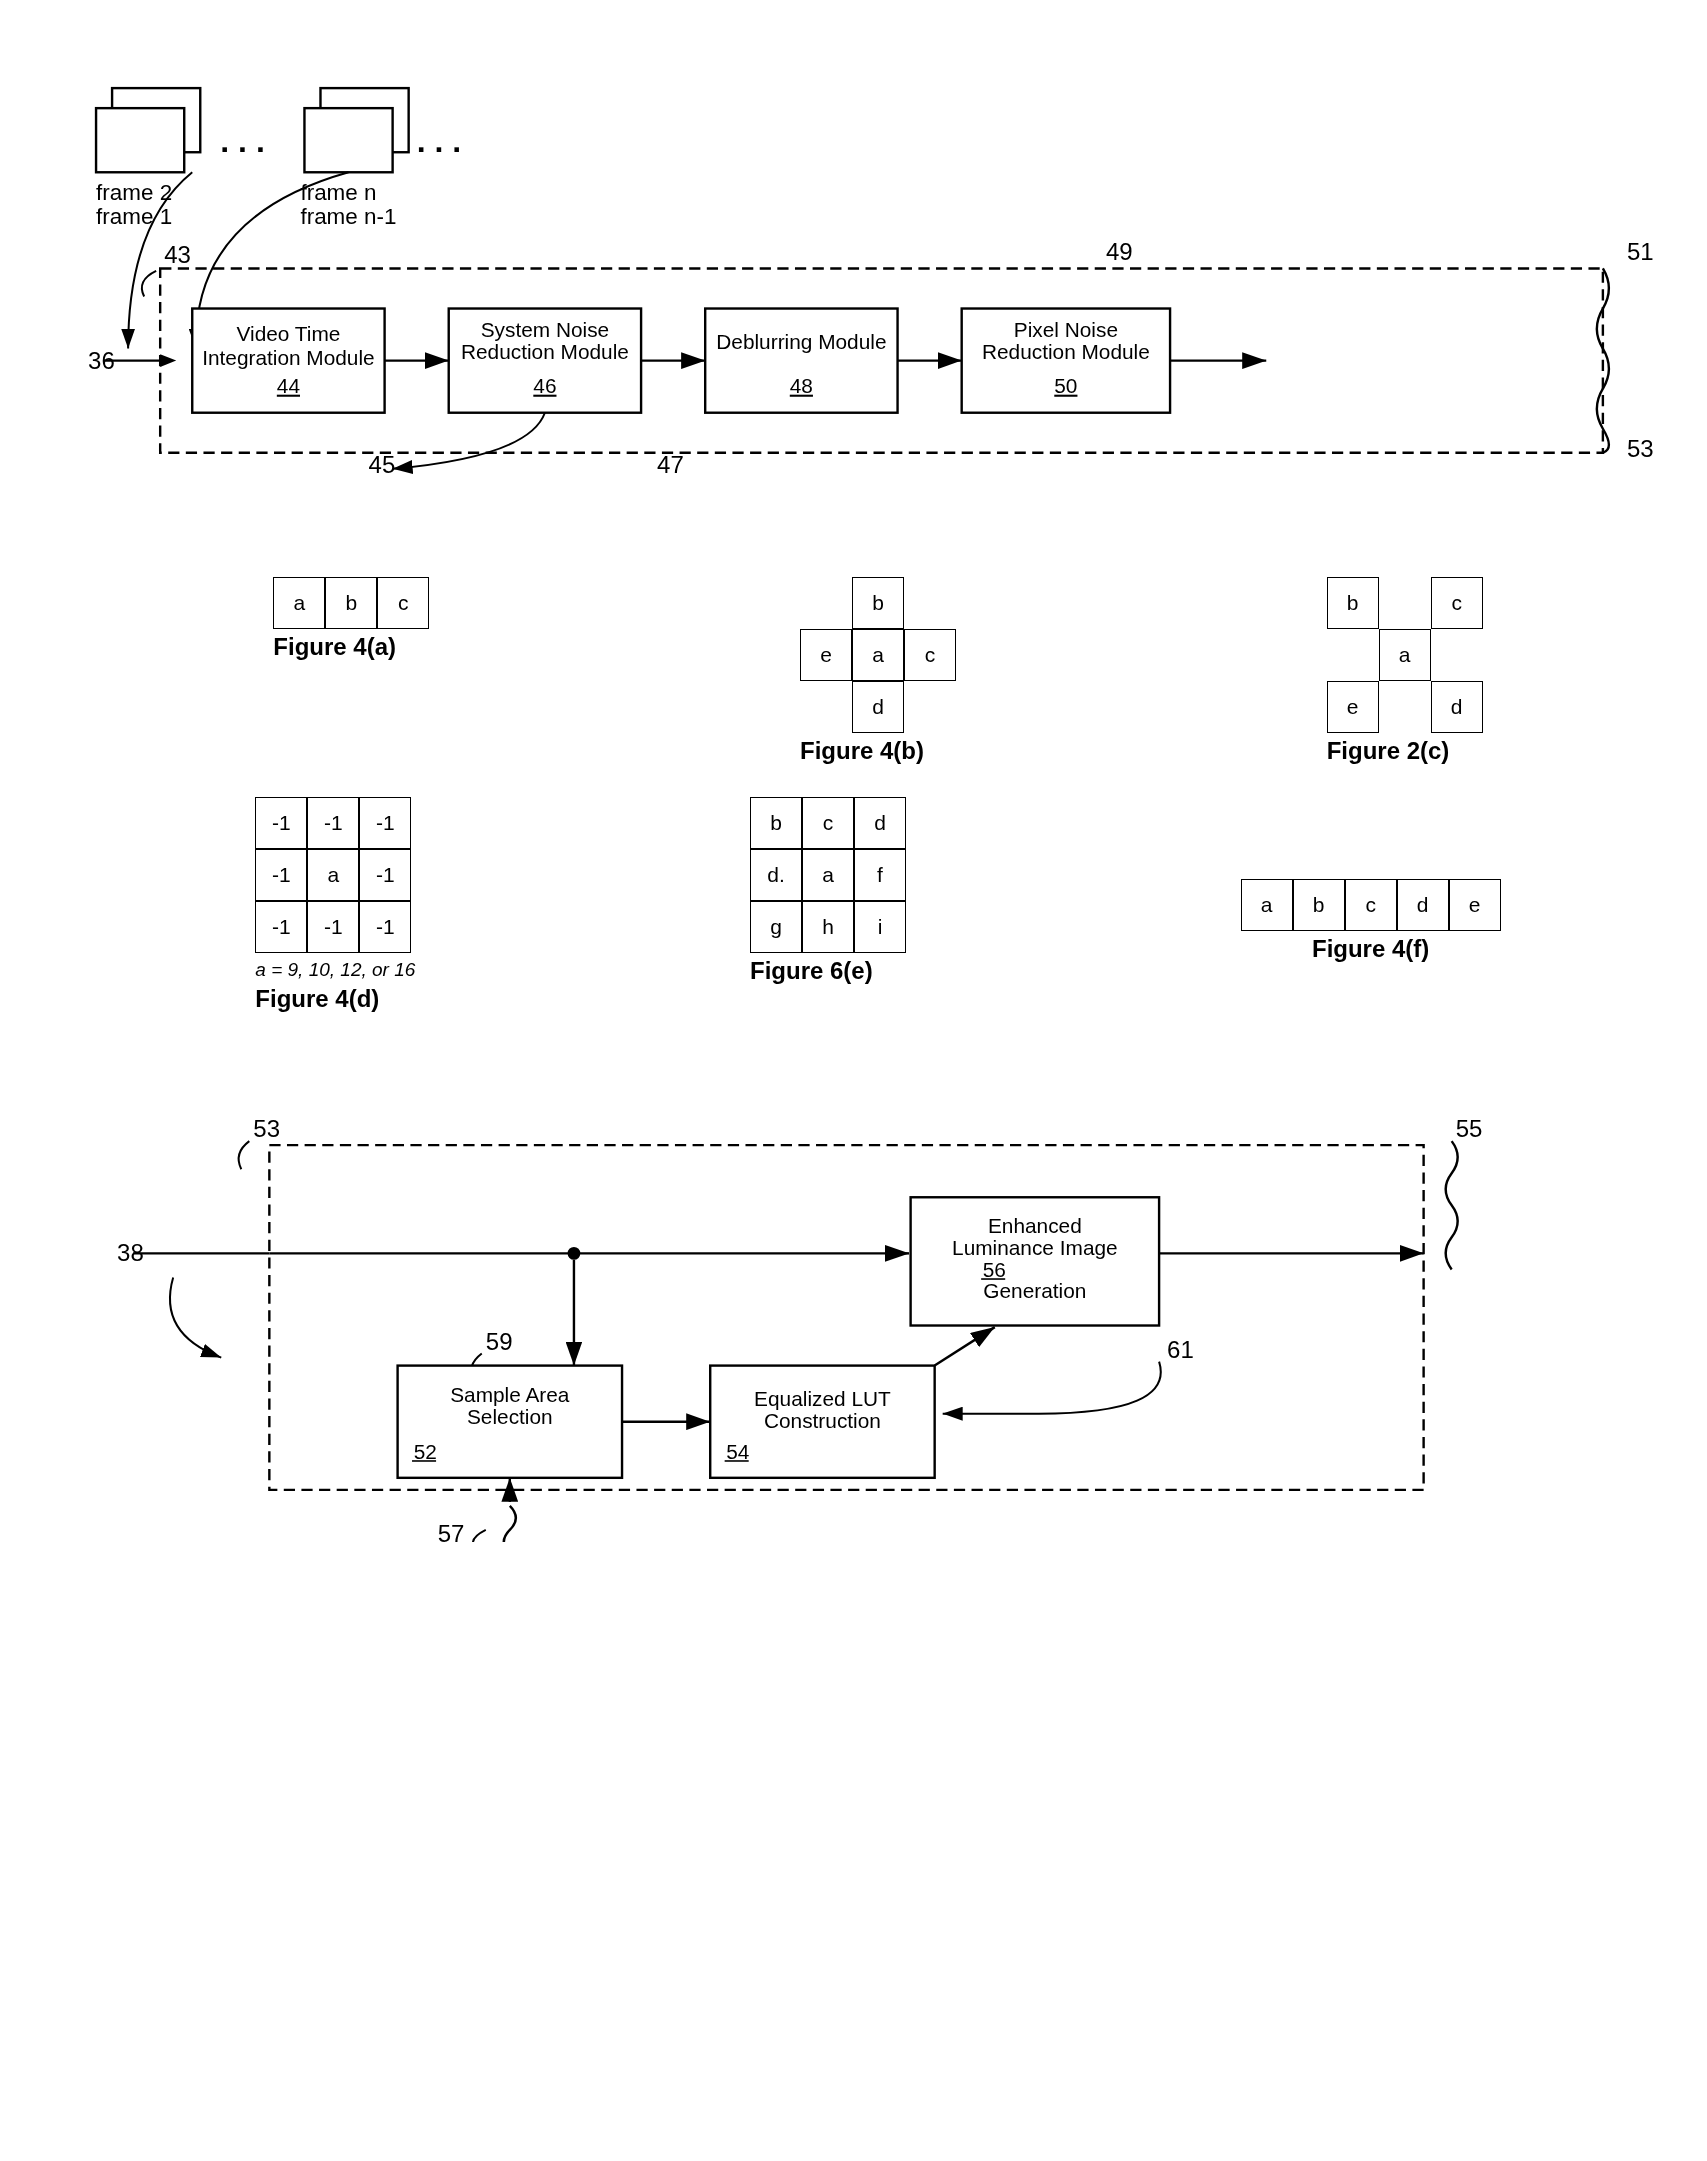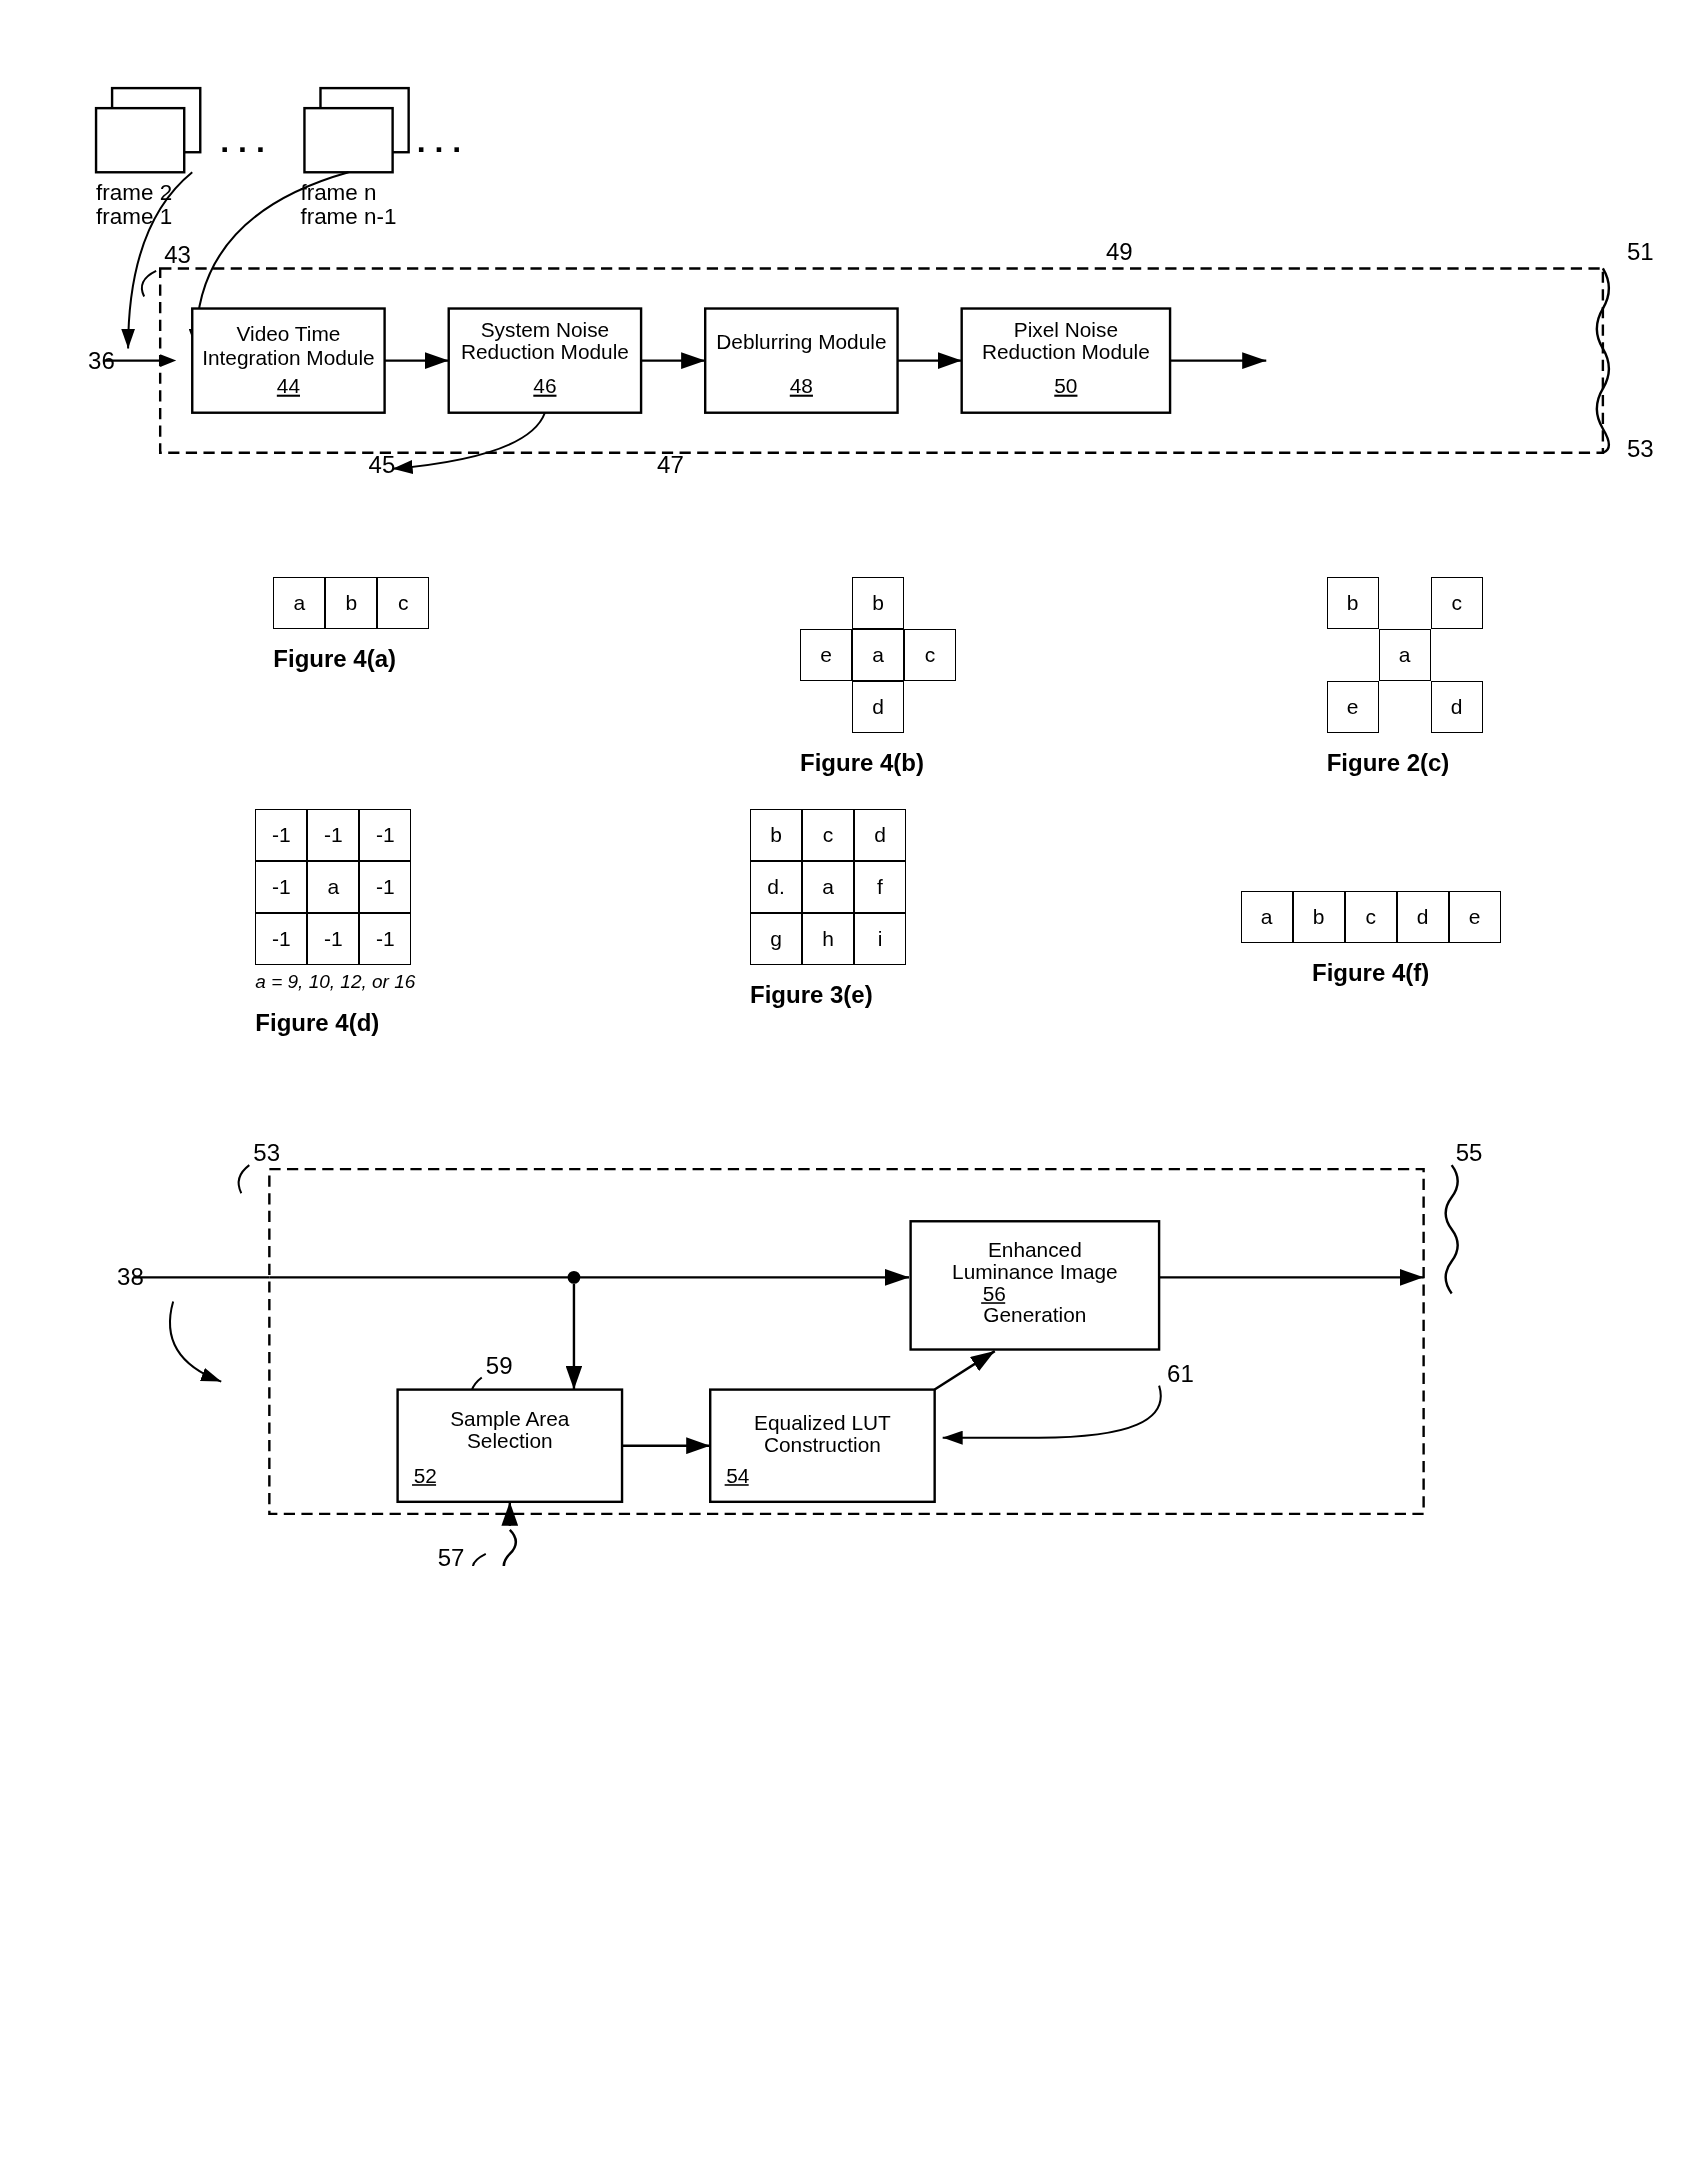--- a/index.html
+++ b/index.html
@@ -37,21 +37,21 @@
 
     .fig4-item {
       display: flex;
       flex-direction: column;
       align-items: flex-start;
     }
 
     .fig4-title {
       font-size: 24px;
       font-weight: bold;
-      margin-top: 16px;
+      margin-top: 4px;
     }
 
     .cell-grid {
       display: inline-grid;
       border: none;
     }
 
     .cell {
       border: 1.6px solid #000;
       width: 52px;
@@ -241,21 +241,21 @@
         <div class="cell">b</div>
         <div class="cell">c</div>
         <div class="cell">d</div>
         <div class="cell">d.</div>
         <div class="cell">a</div>
         <div class="cell">f</div>
         <div class="cell">g</div>
         <div class="cell">h</div>
         <div class="cell">i</div>
       </div>
-      <div class="fig4-title">Figure 3(e)</div>
+      <div class="fig4-title">Figure 6(e)</div>
     </div>
 
     <div class="fig4-item" style="justify-content: center; align-items: center; margin-top: 32px;">
       <div style="display:grid; grid-template-columns: repeat(5, 52px);">
         <div class="cell">a</div>
         <div class="cell">b</div>
         <div class="cell">c</div>
         <div class="cell">d</div>
         <div class="cell">e</div>
       </div>

